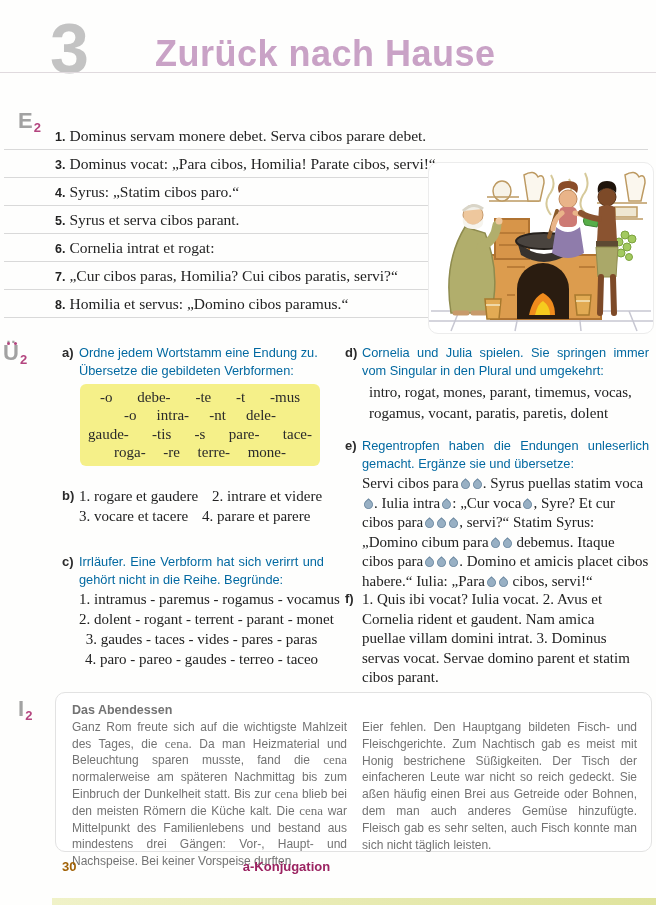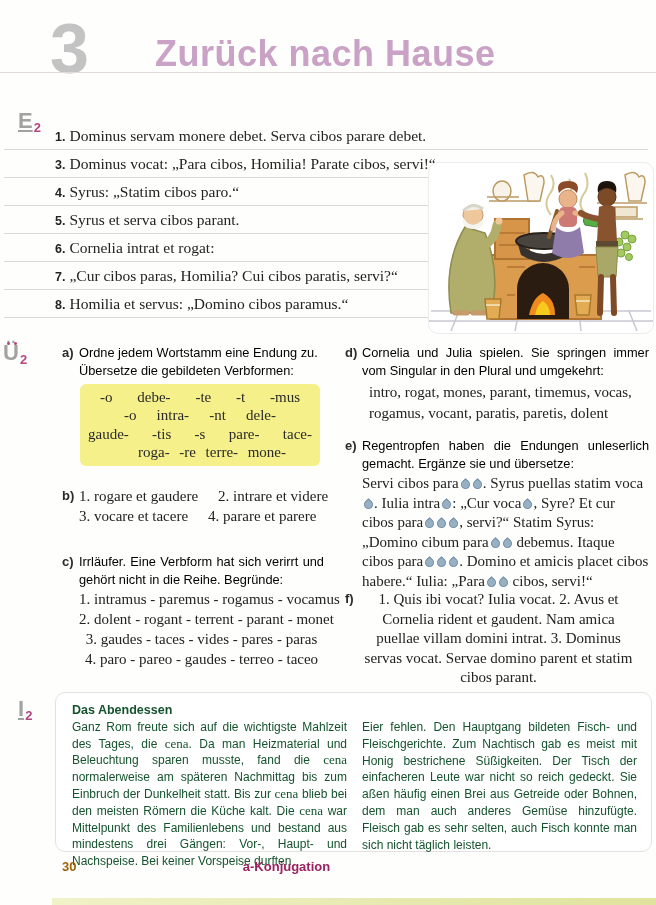--- a/index.html
+++ b/index.html
@@ -5,57 +5,57 @@
   html,body{margin:0;padding:0;background:#ffffff;}
   .page{position:relative;width:656px;height:905px;background:#fefefd;overflow:hidden;
         font-family:"Liberation Sans",sans-serif;color:#2b2b2b;}
   
   .chapter-num{position:absolute;left:50px;top:14px;font-size:70px;font-weight:bold;
                color:#c3c3c3;line-height:1;letter-spacing:-2px;}
   .page-title{position:absolute;left:155px;top:33px;font-size:36px;font-weight:bold;
               color:#c9a2c6;letter-spacing:.5px;}
   .header-rule{position:absolute;left:0;top:72px;width:656px;height:1px;background:#e0dade;}
   
-  .sec-label{position:absolute;font-weight:bold;color:#a2a2a2;font-size:22px;line-height:1;text-decoration:underline;}
+  .sec-label{position:absolute;font-weight:bold;color:#a2a2a2;font-size:22px;line-height:1;}
   .sec-label .idx{font-size:13px;color:#b4457f;vertical-align:-4px;margin-left:1px;font-weight:bold;}
   .uml{position:relative;display:inline-block;}
   .uml::after{content:"";position:absolute;width:3px;height:3px;border-radius:50%;
               background:#b4457f;top:0px;left:4px;box-shadow:7px 0 0 #b4457f;}
   
   .sentences{position:absolute;left:4px;top:122px;}
   .s-row{position:relative;height:27px;border-bottom:1px solid #d9d9d9;
          font-family:"Liberation Serif",serif;font-size:15.5px;color:#232323;}
   .s-row .s-text{position:absolute;left:51px;bottom:4px;white-space:nowrap;}
   .s-row .s-num{font-weight:bold;font-family:"Liberation Sans",sans-serif;font-size:12.5px;margin-right:4px;}
   .w-full{width:644px;} .w-short{width:434px;}
   
   .illu{position:absolute;left:428px;top:162px;width:224px;height:170px;
         border:1px solid #ececec;border-radius:10px;background:#fff;overflow:hidden;}
   
   .task{position:absolute;}
   .marker{font-weight:bold;font-size:13px;color:#2b2b2b;position:absolute;left:0;top:1px;}
-  .instr{margin-left:17px;font-size:12.8px;line-height:18px;text-align:justify;color:#000000;}
+  .instr{margin-left:17px;font-size:12.8px;line-height:18px;text-align:justify;color:#0369a1;}
   .latin{margin-left:17px;font-family:"Liberation Serif",serif;font-size:15px;
          line-height:19.5px;color:#222;}
   .latin-lines div{white-space:nowrap;}
-  .pair-line{display:flex;gap:20px;white-space:nowrap;}
+  .pair-line{display:flex;gap:14px;white-space:nowrap;}
   
   .word-box{position:absolute;left:80px;top:384px;width:240px;height:82px;background:#f5f089;
             border-radius:6px;font-family:"Liberation Serif",serif;font-size:15px;color:#2a2a2a;
             display:flex;flex-direction:column;justify-content:space-evenly;box-sizing:border-box;padding:4px 0;}
   .wb-row{display:flex;justify-content:space-between;}
-  .wb-pad1{padding:0 20px;} .wb-pad2{padding:0 44px;} .wb-pad3{padding:0 8px;} .wb-pad4{padding:0 34px;margin-left:24px;}
+  .wb-pad1{padding:0 20px;} .wb-pad2{padding:0 44px;} .wb-pad3{padding:0 8px;} .wb-pad4{padding:0 34px;}
   
   .drop-icon{display:inline-block;width:7px;height:7px;background:#98b0c4;border:1px solid #6e8aa2;
              border-radius:0 50% 50% 50%;transform:rotate(45deg);margin:0 1px 0 2px;vertical-align:-1px;}
   
   .info-box{position:absolute;left:55px;top:692px;width:597px;height:160px;border:1.5px solid #e2e2e2;
             border-radius:10px;background:#fff;box-sizing:border-box;padding:9px 14px 8px 16px;
             display:flex;gap:15px;}
-  .info-col{font-size:12px;line-height:16.8px;text-align:justify;color:#14532d;}
+  .info-col{font-size:12px;line-height:16.8px;text-align:justify;color:#737373;}
   .info-col.left{width:276px;} .info-col.right{width:276px;padding-top:17px;}
   .info-title{font-weight:bold;font-size:12.5px;}
   .latin-inline{font-family:"Liberation Serif",serif;font-size:13px;}
   
   .page-num{position:absolute;left:62px;top:859px;font-weight:bold;font-size:13px;color:#a16207;}
   .footer-label{position:absolute;left:0;top:859px;width:573px;text-align:center;
                 font-weight:bold;font-size:13px;color:#9b2361;}
   .bottom-strip{position:absolute;left:52px;top:898px;width:604px;height:7px;
                 background:linear-gradient(90deg,#f0f2c8,#dfe39c);}
 </style>
@@ -263,21 +263,21 @@
   </div>
 
   <div class="task" style="left:345px;top:437px;width:304px;">
     <span class="marker">e)</span>
     <div class="instr">Regentropfen haben die Endungen unleserlich gemacht. Ergänze sie und übersetze:</div>
     <div class="latin" style="line-height:19.5px;margin-top:1px;"><span>Servi cibos para</span><span class="drop-icon"></span><span class="drop-icon"></span><span>. Syrus puellas statim voca</span><span class="drop-icon"></span><span>. Iulia intra</span><span class="drop-icon"></span><span>: „Cur voca</span><span class="drop-icon"></span><span>, Syre? Et cur cibos para</span><span class="drop-icon"></span><span class="drop-icon"></span><span class="drop-icon"></span><span>, servi?“ Statim Syrus: „Domino cibum para</span><span class="drop-icon"></span><span class="drop-icon"></span><span> debemus. Itaque cibos para</span><span class="drop-icon"></span><span class="drop-icon"></span><span class="drop-icon"></span><span>. Domino et amicis placet cibos habere.“ Iulia: „Para</span><span class="drop-icon"></span><span class="drop-icon"></span><span> cibos, servi!“</span></div>
   </div>
 
   <div class="task" style="left:345px;top:590px;width:290px;">
     <span class="marker">f)</span>
-    <div class="latin" style="line-height:19.5px;text-align:center;">1. Quis ibi vocat? Iulia vocat.  2. Avus et Cornelia rident et gaudent. Nam amica puellae villam domini intrat.  3. Dominus servas vocat. Servae domino parent et statim cibos parant.</div>
+    <div class="latin" style="line-height:19.5px;">1. Quis ibi vocat? Iulia vocat.  2. Avus et Cornelia rident et gaudent. Nam amica puellae villam domini intrat.  3. Dominus servas vocat. Servae domino parent et statim cibos parant.</div>
   </div>
 
   <div class="sec-label" style="left:18px;top:698px;">
     <span>I</span><span class="idx">2</span>
   </div>
 
   <div class="info-box">
     <div class="info-col left">
       <div class="info-title">Das Abendessen</div>
       <span><span>Ganz Rom freute sich auf die wichtigste Mahlzeit des Tages, die </span><span class="latin-inline">cena</span><span>. Da man Heizmaterial und Beleuchtung sparen musste, fand die </span><span class="latin-inline">cena</span><span> normalerweise am späteren Nachmittag bis zum Einbruch der Dunkelheit statt. Bis zur </span><span class="latin-inline">cena</span><span> blieb bei den meisten Römern die Küche kalt. Die </span><span class="latin-inline">cena</span><span> war Mittelpunkt des Familienlebens und bestand aus mindestens drei Gängen: Vor-, Haupt- und Nachspeise. Bei keiner Vorspeise durften</span></span>

